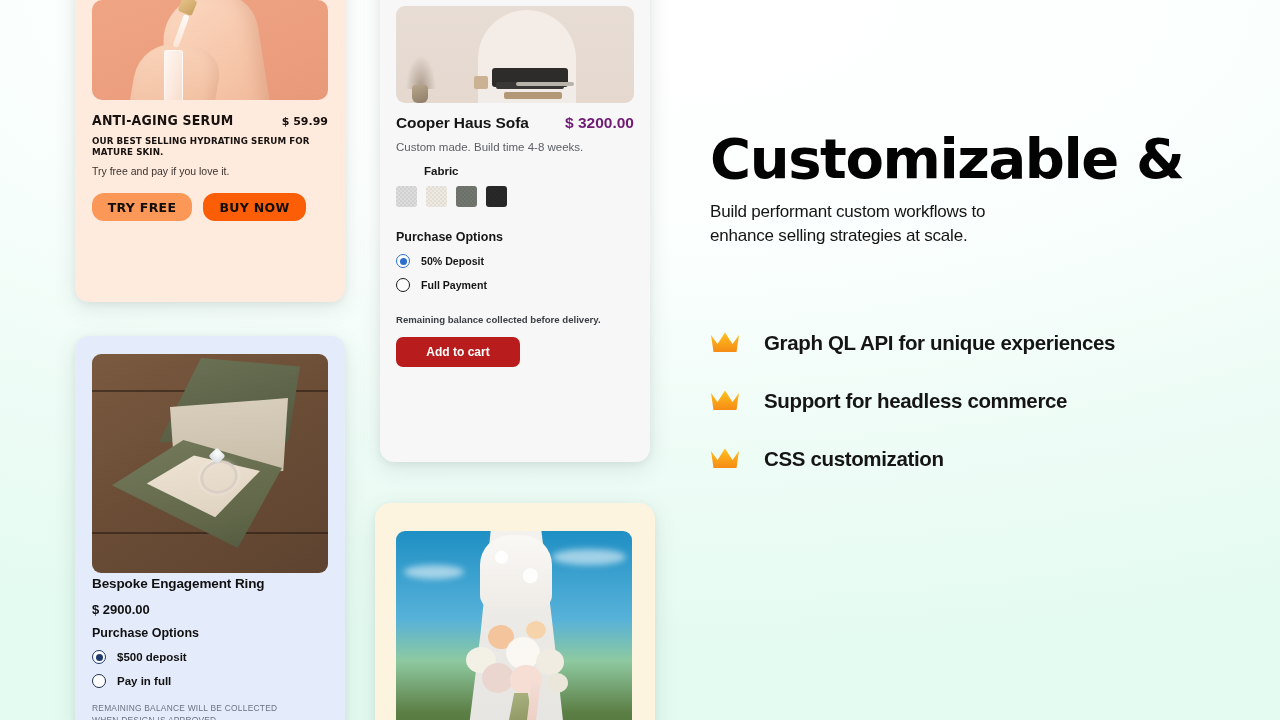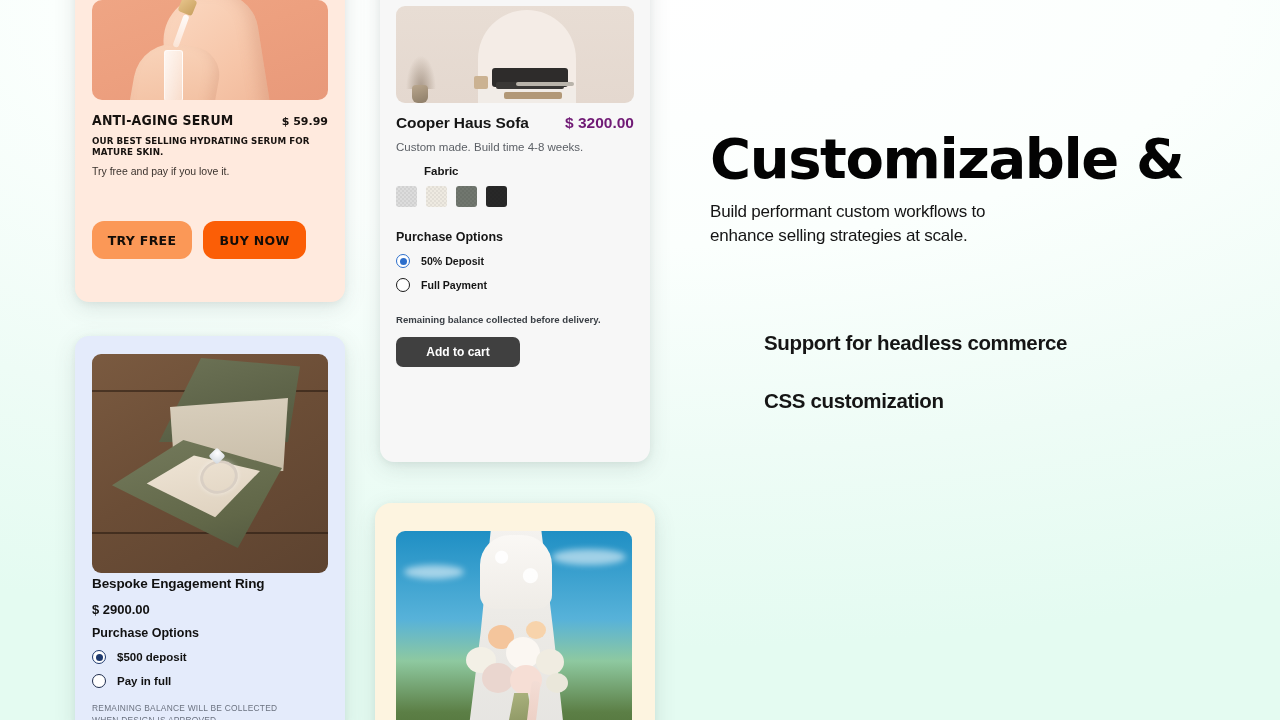--- a/index.html
+++ b/index.html
@@ -82,25 +82,25 @@
     font-family: "DejaVu Sans", sans-serif;
     font-weight: 700; font-size: 9.4px; letter-spacing: .1px; color: #17120f;
     margin-top: 7px; transform: scaleX(.93); transform-origin: left;
   }
   .serum-note {
     font-size: 10.5px; color: #3b332e; margin-top: 8px;
   }
   .serum-btns { display: flex; gap: 11px; margin-top: 16px; }
   .serum-btn {
     border: none; cursor: pointer;
-    height: 38px; border-radius: 12px;
+    height: 28px; border-radius: 12px;
     font-family: "DejaVu Sans", sans-serif;
     font-weight: 700; font-size: 12.5px; letter-spacing: .3px;
     color: #130d08;
-    display: flex; align-items: center; justify-content: center; margin-top: 28px;
+    display: flex; align-items: center; justify-content: center;
   }
   .btn-try { width: 100px; background: #fb9857; }
   .btn-buy { width: 103px; background: #fb5e06; }
 
   
   #sofa-card {
     left: 380px; top: -90px; width: 270px; height: 552px;
     background: #f7f7f7;
     border-radius: 14px;
   }
@@ -169,21 +169,21 @@
     display: flex; align-items: center; justify-content: center; flex: none;
   }
   .radio.on { border-color: #2c6ecb; border-width: 1.6px; }
   .radio.on:after {
     content: ""; width: 7px; height: 7px; border-radius: 50%; background: #2c6ecb;
   }
   .radio-lbl { font-weight: 700; font-size: 10.6px; color: #161616; }
   .sofa-fine { font-size: 9.6px; font-weight: 700; color: #3a3f45; margin-top: 22px; }
   .addcart {
     margin-top: 12px; width: 124px; height: 30px; border: none; cursor: pointer;
-    background: #404040; color: #fff; border-radius: 7px;
+    background: #b91c1c; color: #fff; border-radius: 7px;
     font-weight: 700; font-size: 12px;
   }
 
   
   #ring-card {
     left: 75px; top: 336px; width: 270px; height: 400px;
     background: #e4ebfb;
     border-radius: 14px;
   }
   #ring-photo {
@@ -422,20 +422,34 @@
   </h1>
   <p id="subhead">
     <span>Build performant custom workflows to</span><br>
     <span>enhance selling strategies at scale.</span>
   </p>
 
   <div id="features">
     <div class="feature">
       <span class="crown">
         <svg viewBox="0 0 30 22" width="30" height="22">
+          <defs>
+              <linearGradient id="cg0" x1="0" y1="0" x2="0" y2="1">
+            <stop offset="0" stop-color="#ffc21f"></stop>
+                <stop offset="1" stop-color="#f68b14"></stop>
+          </linearGradient>
+            </defs>
+          <path d="M1 3 L7.5 12 L15 0.5 L22.5 12 L29 3 L26.5 20 L3.5 20 Z" fill="url(#cg0)"></path>
+        </svg>
+      </span>
+      <span class="feature-text">Graph QL API for unique experiences</span>
+    </div>
+    <div class="feature">
+      <span class="crown">
+        <svg viewBox="0 0 30 22" width="30" height="22">
           <path d="M1 3 L7.5 12 L15 0.5 L22.5 12 L29 3 L26.5 20 L3.5 20 Z" fill="url(#cg0)"></path>
         </svg>
       </span>
       <span class="feature-text">Support for headless commerce</span>
     </div>
     <div class="feature">
       <span class="crown">
         <svg viewBox="0 0 30 22" width="30" height="22">
           <path d="M1 3 L7.5 12 L15 0.5 L22.5 12 L29 3 L26.5 20 L3.5 20 Z" fill="url(#cg0)"></path>
         </svg>

